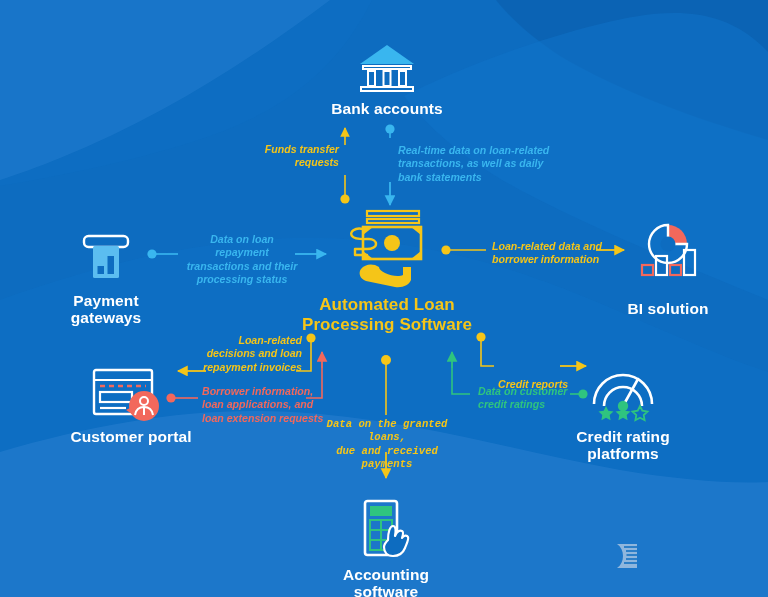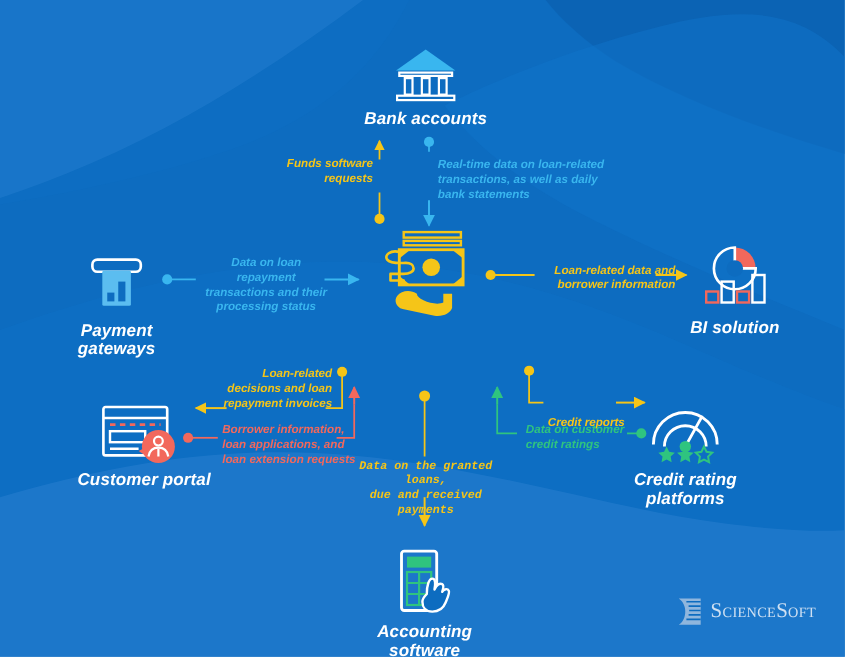--- a/index.html
+++ b/index.html
@@ -14,21 +14,20 @@
     background: #0d6cc0;
     overflow: hidden;
   }
   #bg { position: absolute; inset: 0; width: 768px; height: 597px; }
   .node { position: absolute; text-align: center; }
   .node-label {
     font-weight: bold;
     line-height: 1.12;
     letter-spacing: .1px;
     white-space: pre-line;
-    font-style: italic;
   }
   .icon-wrap { display:block; margin: 0 auto; }
 
   
   .lbl-white  { color:#ffffff; font-size:15.5px; }
   .lbl-center { color:#f5c518; font-size:17px; line-height:1.18; }
 
   
   .conn-text {
     position: absolute;
@@ -141,21 +140,21 @@
       <path d="M31 3 L58 22 L4 22 Z" fill="#39b6ef"></path>
       <rect x="7" y="24" width="48" height="3" fill="none" stroke="#fff" stroke-width="2"></rect>
       <rect x="12" y="29" width="7" height="15" fill="none" stroke="#fff" stroke-width="2"></rect>
       <rect x="27.5" y="29" width="7" height="15" fill="none" stroke="#fff" stroke-width="2"></rect>
       <rect x="43" y="29" width="7" height="15" fill="none" stroke="#fff" stroke-width="2"></rect>
       <rect x="5" y="45" width="52" height="4" fill="none" stroke="#fff" stroke-width="2"></rect>
     </svg>
     <div class="node-label lbl-white" style="margin-top:6px;">Bank accounts</div>
   </div>
 
-  <div class="conn-text c-yellow" style="left:231px; top:143px; width:108px; text-align:right;">Funds software
+  <div class="conn-text c-yellow" style="left:231px; top:143px; width:108px; text-align:right;">Funds transfer
 requests</div>
 
   <div class="conn-text c-cyan" style="left:398px; top:144px; width:164px; text-align:left;">Real-time data on loan-related
 transactions, as well as daily
 bank statements</div>
 
   <div class="node" style="left:36px; top:232px; width:140px;">
     <svg class="icon-wrap" width="58" height="52" viewBox="0 0 58 52">
       <rect x="7" y="4" width="44" height="11" rx="4.5" fill="none" stroke="#fff" stroke-width="2.4"></rect>
       <rect x="16" y="14" width="26" height="32" rx="1.5" fill="#5bbdf0"></rect>
@@ -178,36 +177,38 @@
       <circle cx="59" cy="38" r="8" fill="#f5c518"></circle>
       <path d="M30 22 L40 22 L30 30 Z" fill="#f5c518"></path>
       <path d="M88 22 L78 22 L88 30 Z" fill="#f5c518"></path>
       <path d="M30 54 L40 54 L30 46 Z" fill="#f5c518"></path>
       <path d="M88 54 L78 54 L88 46 Z" fill="#f5c518"></path>
 
       <path d="M30 24 C22 22 16 27 19 31 C22 35 31 34 36 34 C40 34 43 36 43 39 C43 42 39 44 34 44 L22 44 L22 50 L34 50" fill="none" stroke="#f5c518" stroke-width="2.4" stroke-linecap="round" stroke-linejoin="round"></path>
 
       <path d="M46 62 C40 58 32 59 28 64 C25 68 27 74 33 76 L62 82 C70 83 76 80 78 75 L78 62 L70 62 L70 70 C66 72 58 71 52 68 C48 66 46 64 46 62 Z" fill="#f5c518"></path>
     </svg>
-  </div>
-
-  <div class="conn-text c-yellow" style="left:492px; top:240px; width:122px; text-align:right;">Loan-related data and
+    <div class="node-label lbl-center" style="margin-top:4px;">Automated Loan
+Processing Software</div>
+  </div>
+
+  <div class="conn-text c-yellow" style="left:492px; top:240px; width:122px; text-align:left;">Loan-related data and
 borrower information</div>
 
   <div class="node" style="left:603px; top:220px; width:130px;">
     <svg class="icon-wrap" width="66" height="62" viewBox="0 0 66 62">
       <path d="M33 5 A19 19 0 0 1 52 24 L33 24 Z" fill="#f2685c"></path>
       <path d="M33 5 A19 19 0 1 0 52 24 L33 24 Z" fill="none" stroke="#fff" stroke-width="2.4"></path>
       <circle cx="33" cy="24" r="7.5" fill="#0d6cc0"></circle>
       <rect x="7" y="45" width="11" height="10" fill="none" stroke="#f2685c" stroke-width="2.2"></rect>
       <rect x="21" y="36" width="11" height="19" fill="none" stroke="#fff" stroke-width="2.2"></rect>
       <rect x="35" y="45" width="11" height="10" fill="none" stroke="#f2685c" stroke-width="2.2"></rect>
       <rect x="49" y="30" width="11" height="25" fill="none" stroke="#fff" stroke-width="2.2"></rect>
     </svg>
-    <div class="node-label lbl-white" style="margin-top:8px;">BI solution</div>
+    <div class="node-label lbl-white" style="margin-top:18px;">BI solution</div>
   </div>
 
   <div class="node" style="left:66px; top:366px; width:130px;">
     <svg class="icon-wrap" width="86" height="58" viewBox="0 0 86 58">
       <rect x="6" y="4" width="58" height="44" rx="2" fill="none" stroke="#fff" stroke-width="2.4"></rect>
       <line x1="6" y1="14" x2="64" y2="14" stroke="#fff" stroke-width="2.2"></line>
       <line x1="12" y1="20" x2="58" y2="20" stroke="#f2685c" stroke-width="2.6" stroke-dasharray="5 4"></line>
       <rect x="12" y="26" width="32" height="10" fill="none" stroke="#fff" stroke-width="2.2"></rect>
       <line x1="12" y1="42" x2="38" y2="42" stroke="#fff" stroke-width="2.2"></line>
       <path d="M38 44 L50 52 L46 40 Z" fill="#f2685c"></path>
@@ -266,16 +267,15 @@
     <svg width="24" height="28" viewBox="0 0 24 28">
       <path d="M2 2 L22 2 L22 26 L2 26 C10 21 10 7 2 2 Z" fill="#8fb6dd"></path>
       <g stroke="#0d6cc0" stroke-width="1.5">
         <line x1="9" y1="5" x2="22" y2="5"></line>
         <line x1="11" y1="9" x2="22" y2="9"></line>
         <line x1="11.5" y1="13" x2="22" y2="13"></line>
         <line x1="11" y1="17" x2="22" y2="17"></line>
         <line x1="9" y1="21" x2="22" y2="21"></line>
       </g>
     </svg>
-    <span style="color:#cfe0f2; font-family:'Liberation Serif', serif; font-size:19px; font-variant:small-caps; letter-spacing:.3px;">ScienceSoft</span>
   </div>
 
 </div>
 
 </body></html>

